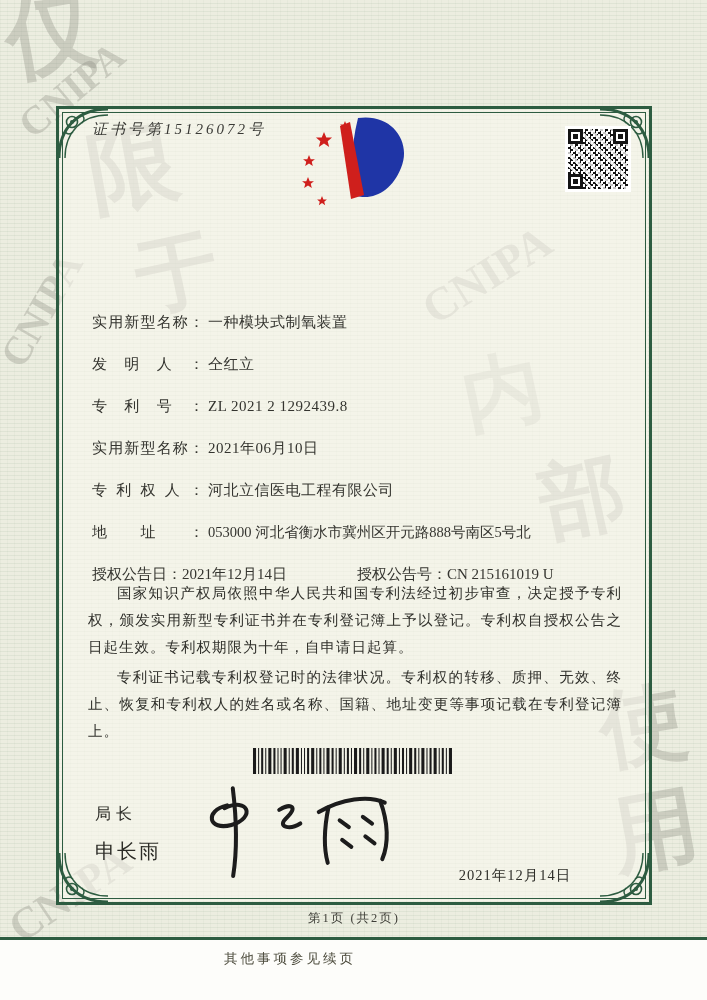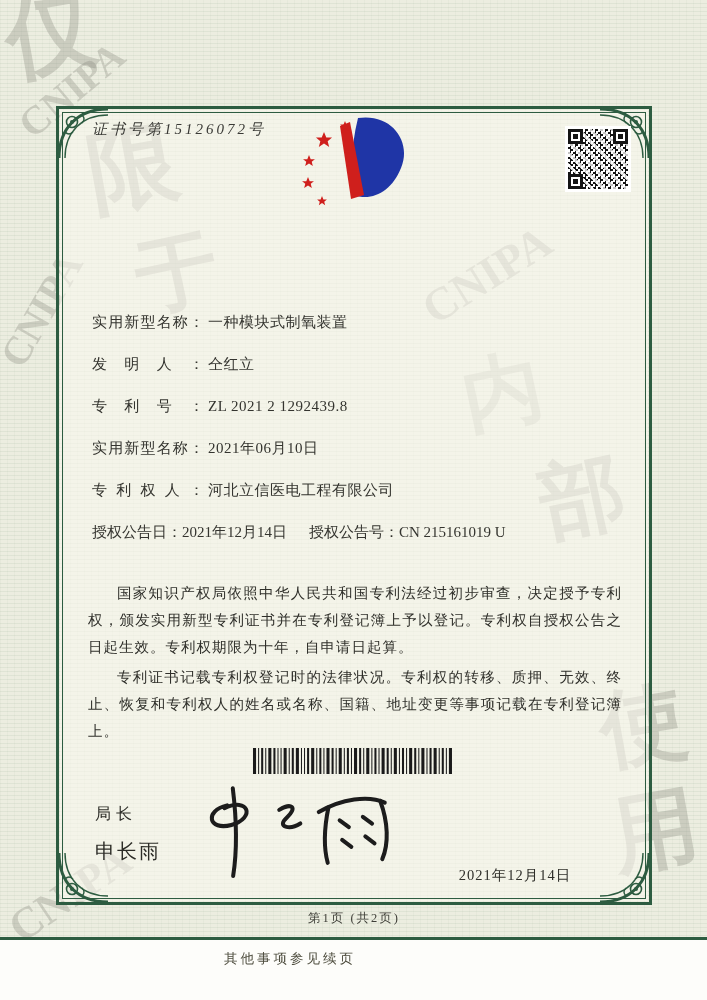--- a/index.html
+++ b/index.html
@@ -69,21 +69,21 @@
   .title {
     position:absolute; left:56px; top:210px; width:596px; text-align:center;
     font-size:35px; font-weight:bold; letter-spacing:7px; color:#141412;
   }
 
   .fields { position:absolute; left:92px; top:310px; width:534px; }
   .f-row { margin-bottom:18px; line-height:24px; font-size:15px; color:#34342f; white-space:nowrap; }
   .f-label { display:inline-block; width:112px; text-align:justify; text-align-last:justify; vertical-align:top; }
   .f-value { display:inline-block; letter-spacing:.5px; padding-left:4px; }
   .f-row.addr .f-value { font-size:14.5px; letter-spacing:0; }
-  .grant-row { display:flex; gap:22px; font-size:15px; color:#34342f; line-height:24px; white-space:nowrap; }
+  .grant-row { display:flex; gap:70px; font-size:15px; color:#34342f; line-height:24px; white-space:nowrap; }
 
   .body-text { position:absolute; left:88px; top:580px; width:534px; color:#2f2f2a;font-family:Liberation Serif, serif; }
   .body-text p {
     font-size:14.5px; line-height:1.85; letter-spacing:1px; text-align:justify;
     text-indent:2em; margin-bottom:4px;
   }
 
   .barcode { position:absolute; left:253px; top:748px; }
 
   .signer-title { position:absolute; left:95px; top:804px; font-size:16px; letter-spacing:5px; color:#2c2c27; }
@@ -180,20 +180,23 @@
       <span class="f-label">发明人：</span><span class="f-value">仝红立</span>
     </div>
     <div class="f-row">
       <span class="f-label">专利号：</span><span class="f-value">ZL 2021 2 1292439.8</span>
     </div>
     <div class="f-row">
       <span class="f-label">实用新型名称：</span><span class="f-value">2021年06月10日</span>
     </div>
     <div class="f-row">
       <span class="f-label">专利权人：</span><span class="f-value">河北立信医电工程有限公司</span>
+    </div>
+    <div class="f-row addr">
+      <span class="f-label">地址：</span><span class="f-value">053000 河北省衡水市冀州区开元路888号南区5号北</span>
     </div>
     <div class="grant-row">
       <span><span>授权公告日：</span><span>2021年12月14日</span></span>
       <span><span>授权公告号：</span><span>CN 215161019 U</span></span>
     </div>
   </div>
 
   <div class="body-text">
     <p>国家知识产权局依照中华人民共和国专利法经过初步审查，决定授予专利权，颁发实用新型专利证书并在专利登记簿上予以登记。专利权自授权公告之日起生效。专利权期限为十年，自申请日起算。</p>
     <p>专利证书记载专利权登记时的法律状况。专利权的转移、质押、无效、终止、恢复和专利权人的姓名或名称、国籍、地址变更等事项记载在专利登记簿上。</p>

